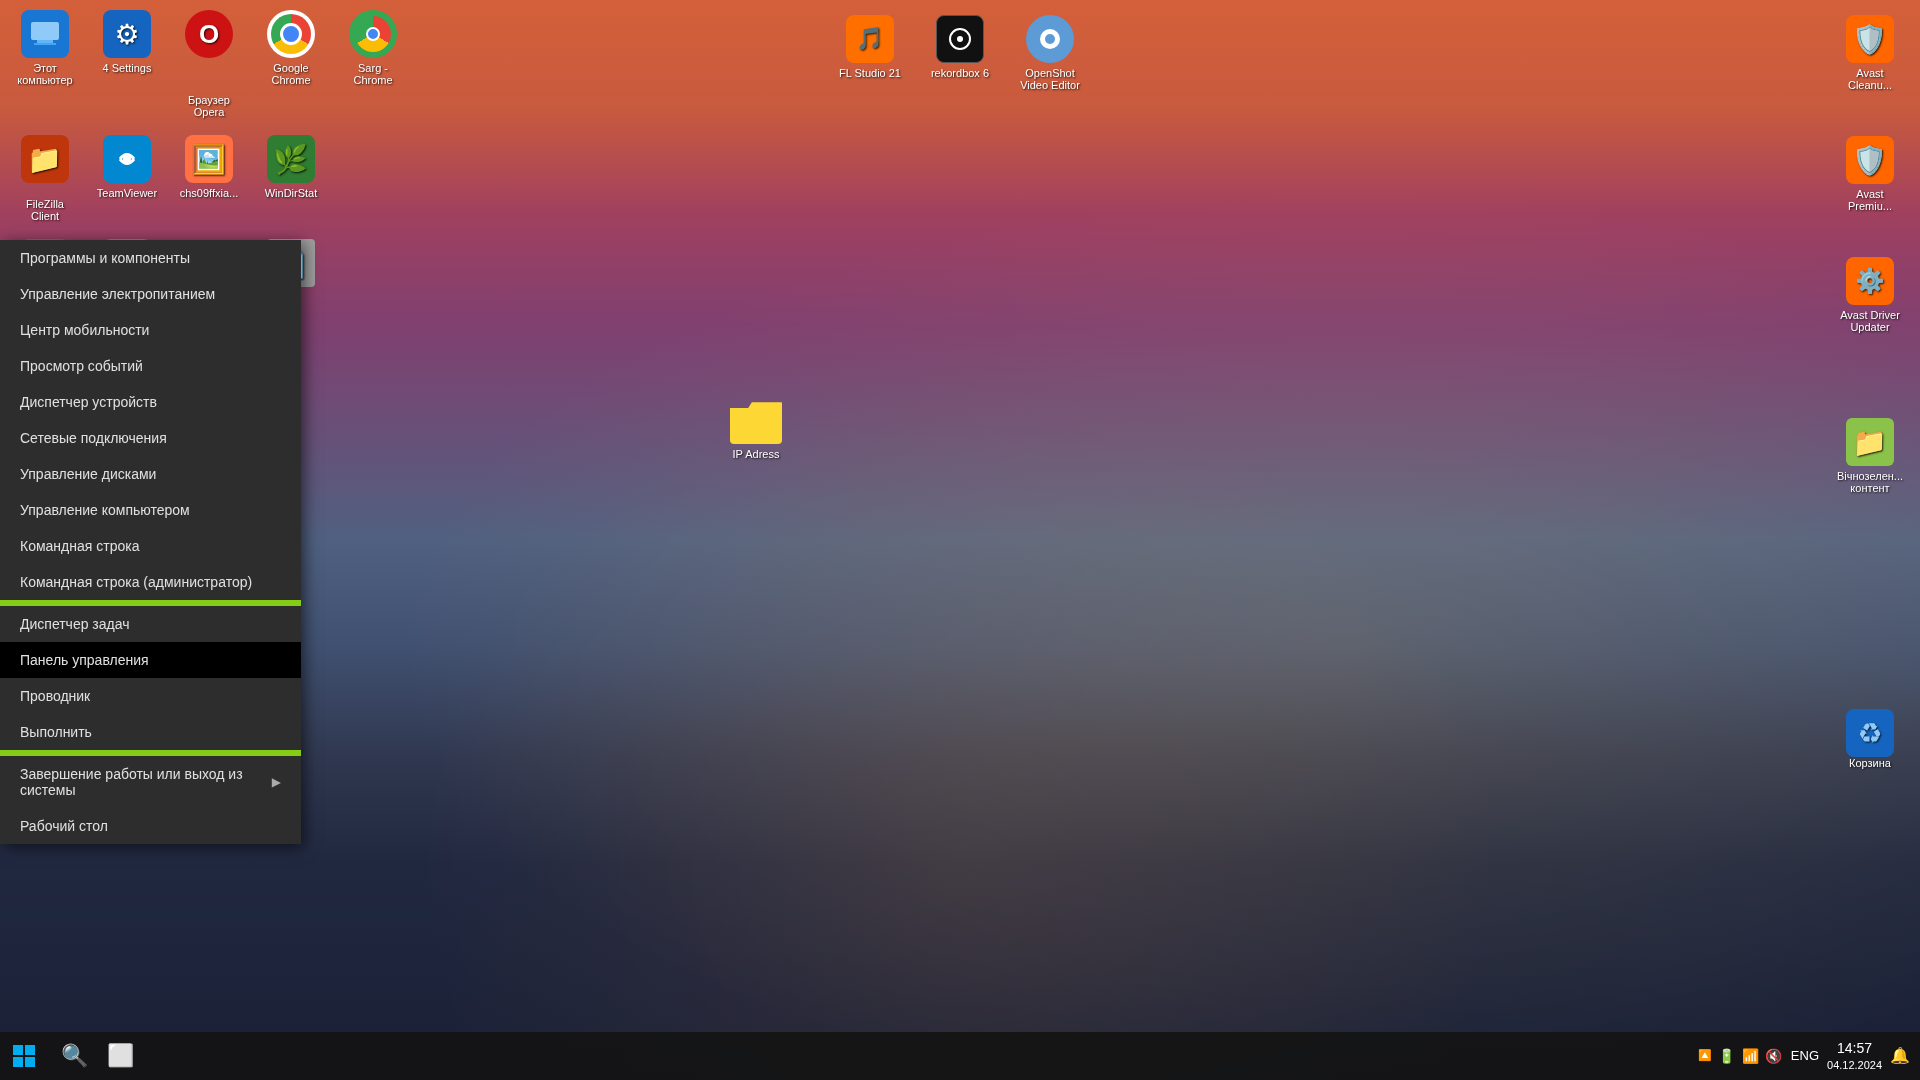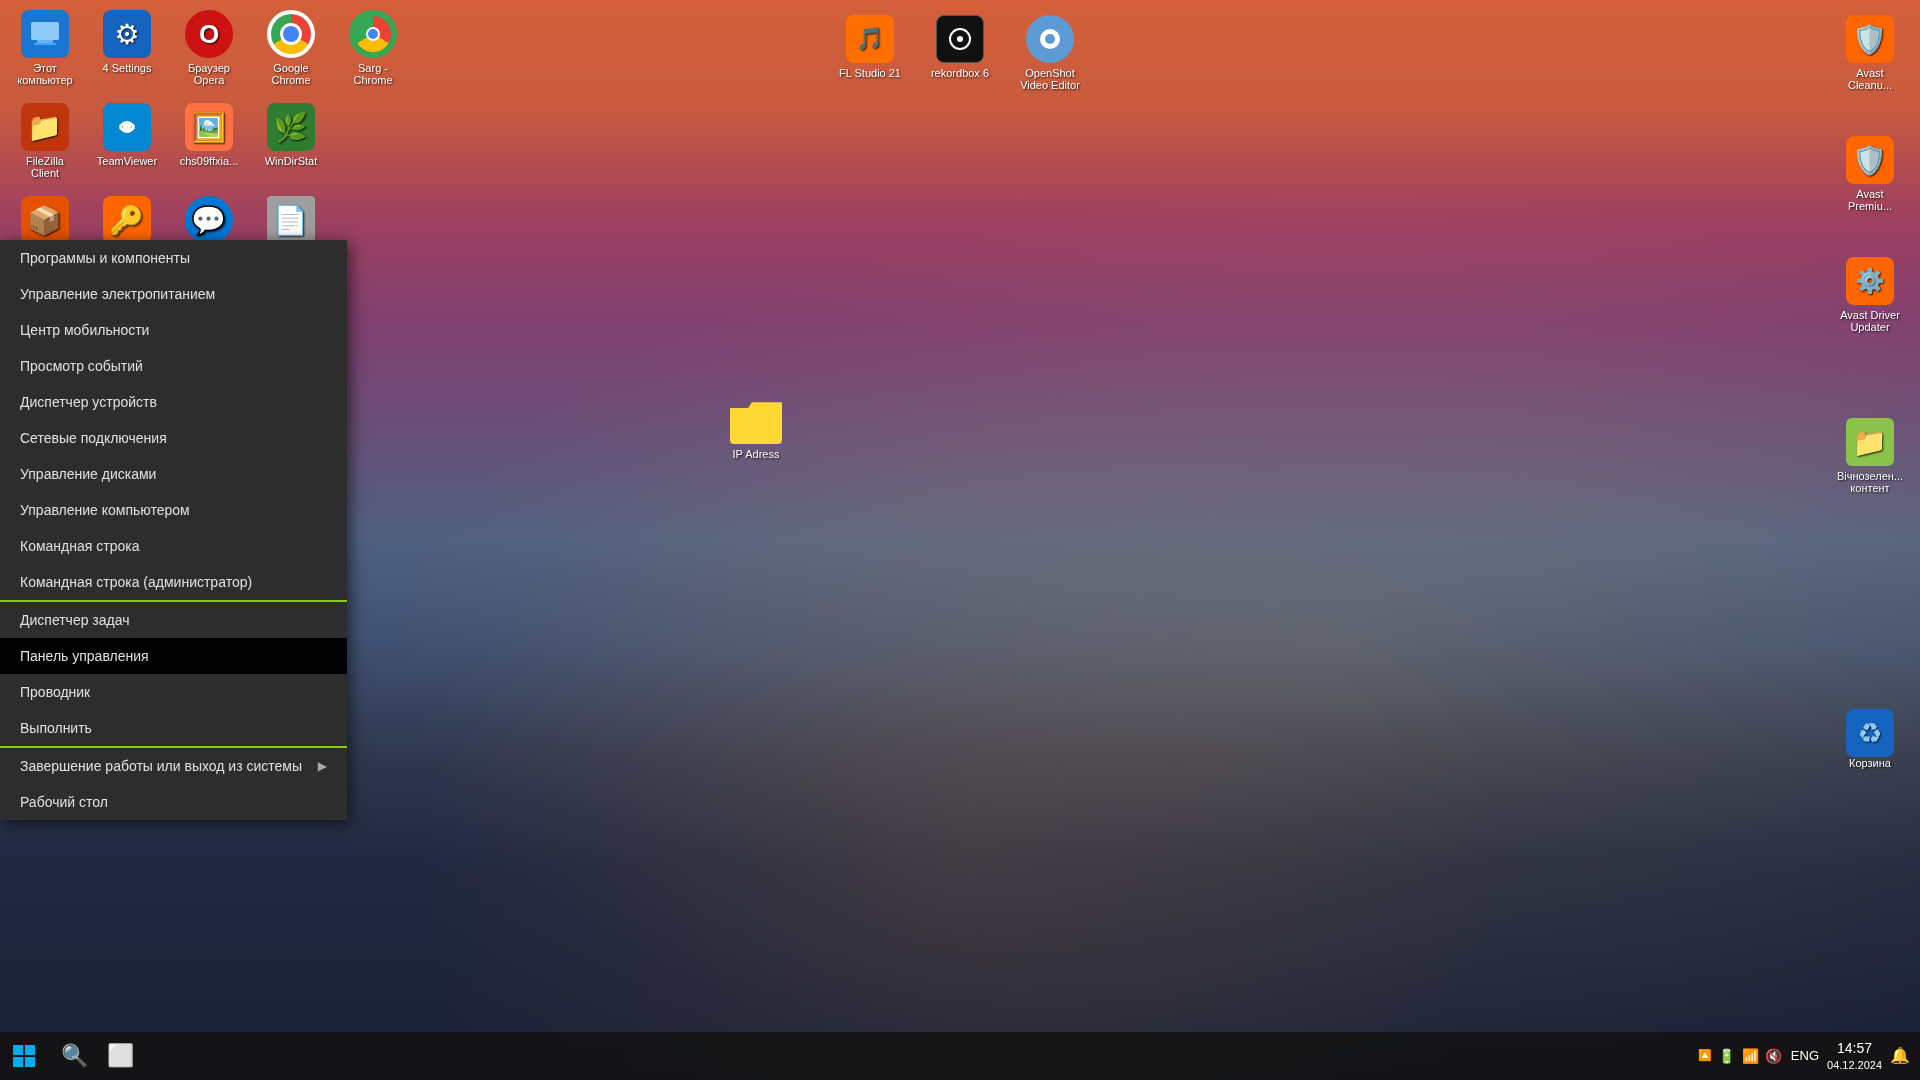--- a/index.html
+++ b/index.html
@@ -96,39 +96,39 @@
       text-align: left;
       text-shadow: 1px 1px 2px rgba(0,0,0,0.8);
       cursor: pointer;
     }
 
     
     .context-menu {
       position: absolute;
       left: 0;
       top: 240px;
-      width: 347px;
+      width: 301px;
       background: #2d2d2d;
       color: #e0e0e0;
       z-index: 100;
       font-size: 14px;
       box-shadow: 3px 3px 15px rgba(0,0,0,0.6);
     }
 
     .menu-item {
       padding: 10px 20px;
       cursor: pointer;
       display: flex;
       align-items: center;
       justify-content: space-between;
       position: relative;
     }
     .menu-item.highlighted { background: #000000; }
     .menu-item.separator-before {
-      border-top: 2px solid #84cc16;
+      border-top: 6px solid #84cc16;
     }
 
     .menu-arrow {
       font-size: 12px;
       color: #aaa;
     }
 
     
     .taskbar {
       position: absolute;
@@ -261,21 +261,21 @@
 
       <div class="desktop-icon">
         <div class="icon-img" style="background:#1565C0;border-radius:8px;font-size:28px;">⚙</div>
         <span>4 Settings</span>
       </div>
 
       <div class="desktop-icon">
         <div class="icon-img" style="background:#CC1212;border-radius:50%;display:flex;align-items:center;justify-content:center;">
           <span style="color:white;font-size:26px;font-weight:bold;">O</span>
         </div>
-        <span style="white-space:pre-line;">Браузер
+        <span style="white-space:pre-line;margin-top:32px;">Браузер
 Opera</span>
       </div>
 
       <div class="desktop-icon">
         <div class="icon-img" style="background:white;border-radius:50%;display:flex;align-items:center;justify-content:center;overflow:hidden;">
           <div class="chrome-ring"></div>
         </div>
         <span style="white-space:pre-line;">Google
 Chrome</span>
       </div>
@@ -288,21 +288,21 @@
         </div>
         <span style="white-space:pre-line;">Sarg -
 Chrome</span>
       </div>
     </div>
 
     <div style="display:flex;gap:2px;margin-top:5px;">
 
       <div class="desktop-icon">
         <div class="icon-img" style="background:#BF360C;border-radius:8px;font-size:28px;">📁</div>
-        <span style="white-space:pre-line;">FileZilla
+        <span style="white-space:pre-line;margin-top:11px;">FileZilla
 Client</span>
       </div>
 
       <div class="desktop-icon">
         <div class="icon-img" style="background:#0288D1;border-radius:8px;display:flex;align-items:center;justify-content:center;">
           <svg width="34" height="34" viewBox="0 0 34 34">
               <circle cx="17" cy="17" r="14" fill="#0288D1"></circle>
               <path d="M10 17 Q17 8 24 17" stroke="white" stroke-width="3" fill="none"></path>
               <path d="M10 17 Q17 26 24 17" stroke="white" stroke-width="3" fill="none"></path>
               <circle cx="17" cy="17" r="4" fill="white"></circle>

